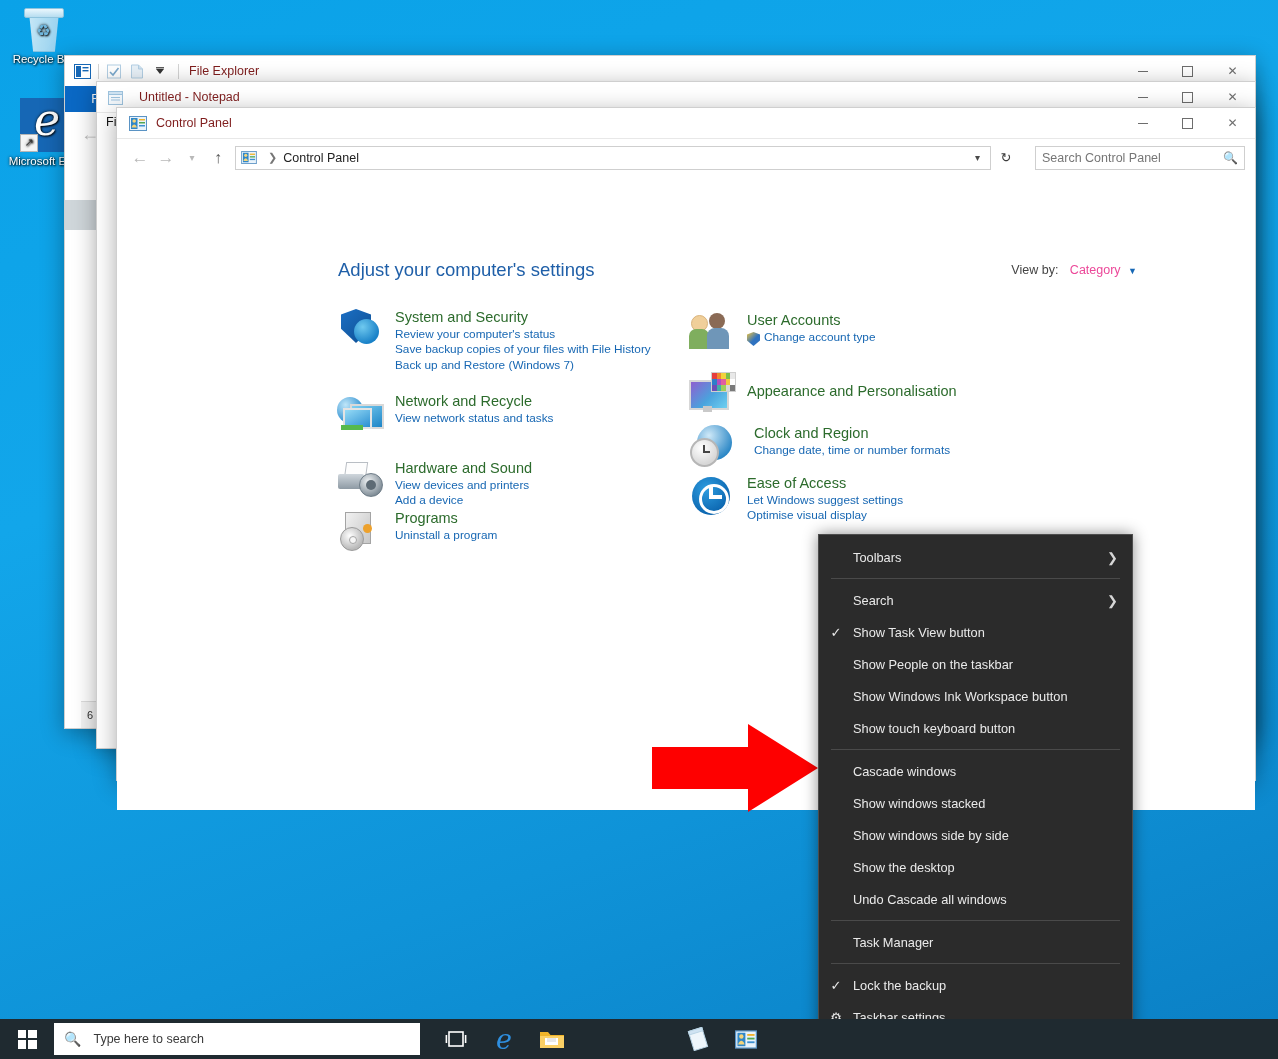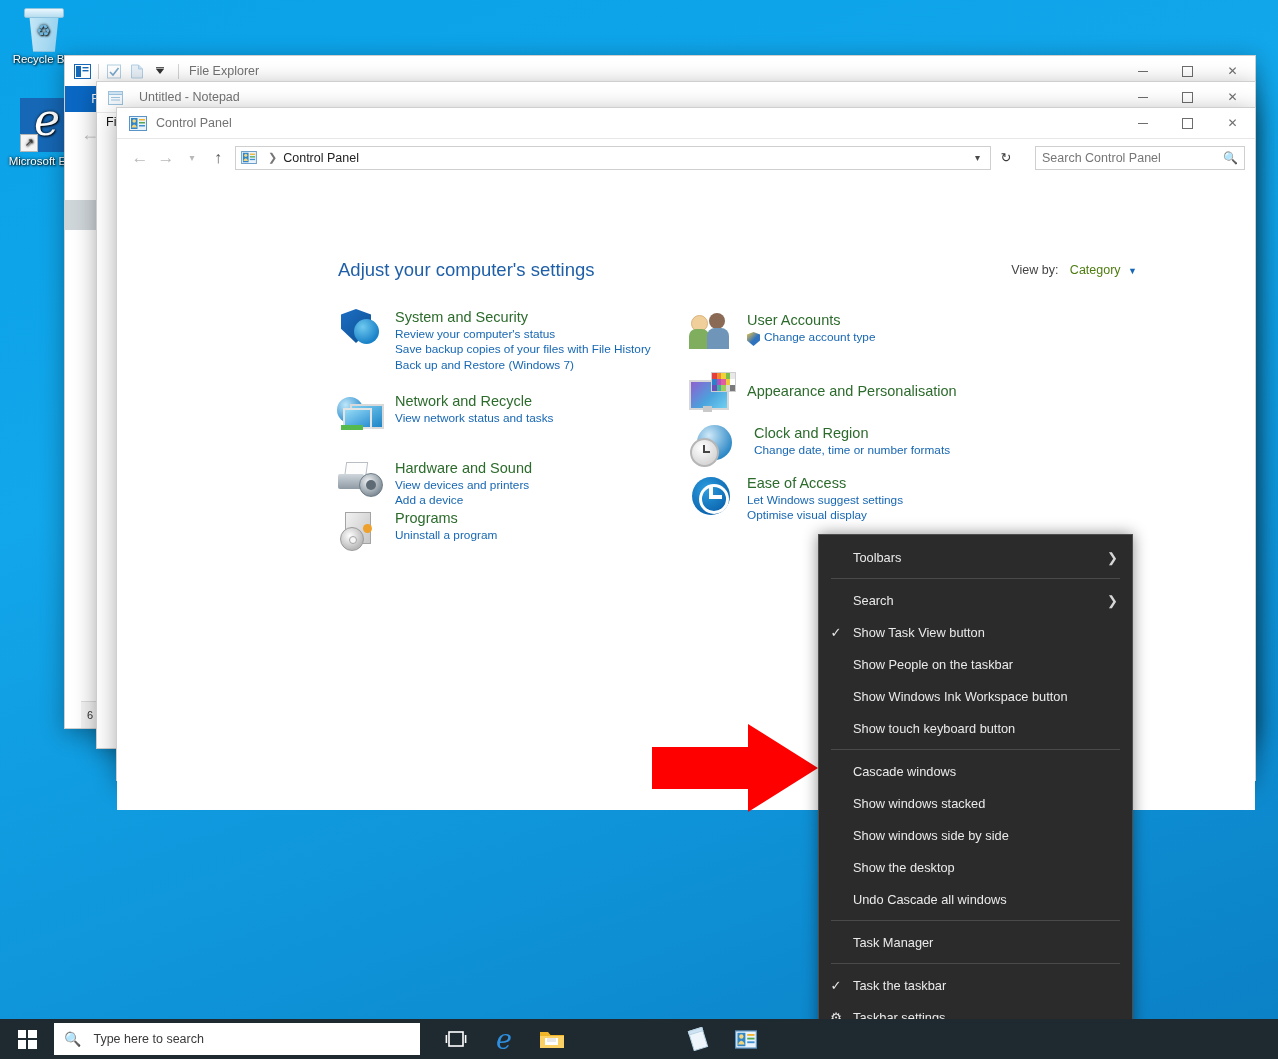--- a/index.html
+++ b/index.html
@@ -30,21 +30,21 @@
   .edge-tile .e{font-family:"DejaVu Serif",serif;font-size:44px;color:#fff;font-style:italic;
      font-weight:400;line-height:44px;margin-top:-3px;}
   .edge-tile .short{position:absolute;left:0;bottom:0;width:16px;height:16px;background:#f4f4f4;
      border:1px solid #b6b6b6;color:#333;font-size:11px;line-height:14px;text-align:center;}
 
   
   .win{position:absolute;background:#fff;border:1px solid #cfcfcf;
        box-shadow:0 5px 22px rgba(0,0,0,.33);}
   .titlebar{height:30px;background:#fff;display:flex;align-items:center;
        border-bottom:1px solid #e8e8e8;}
-  .title-txt{font-size:12.5px;color:#737373;white-space:nowrap;}
+  .title-txt{font-size:12.5px;color:#7f1d1d;white-space:nowrap;}
   .wbtns{margin-left:auto;display:flex;height:30px;}
   .wbtn{width:45px;height:30px;display:flex;align-items:center;justify-content:center;
        color:#6d6d6d;font-size:12px;}
   .sqr{width:9px;height:9px;border:1px solid #6d6d6d;}
   .dash{width:10px;height:1px;background:#6d6d6d;}
 
   
   #explorer{left:64px;top:55px;width:1190px;height:672px;}
   .qat{display:flex;align-items:center;gap:7px;padding-left:9px;}
   .qat-ico{width:17px;height:15px;display:inline-block;}
@@ -67,21 +67,21 @@
   .addr .chev{margin-left:auto;color:#4a4a4a;font-size:10px;padding:0 5px;}
   .refresh{width:22px;height:22px;display:flex;align-items:center;justify-content:center;
      color:#3c3c3c;font-size:13px;}
   .cp-search{width:196px;height:22px;border:1px solid #cfcfcf;display:flex;align-items:center;
      padding:0 6px;font-size:12.5px;color:#767676;}
   .cp-search .mag{margin-left:auto;color:#333;font-size:12px;}
 
   .cp-body{position:relative;height:calc(100% - 38px);background:#fff;overflow:hidden;padding-left:44px;}
   .cp-h1{position:absolute;left:221px;top:83px;font-size:18.5px;color:#1f5fa8;}
   .viewby{position:absolute;right:118px;top:87px;font-size:12.5px;color:#444;}
-  .viewby .val{color:#4d7c0f;margin-left:8px;}
+  .viewby .val{color:#ec4899;margin-left:8px;}
   .viewby .car{color:#1667b5;font-size:9px;margin-left:4px;}
 
   .cat{position:absolute;display:flex;gap:12px;}
   .cat .icon{width:46px;height:46px;flex:none;position:relative;}
   .cat .txt{padding-top:1px;}
   .cat .h{font-size:14.5px;color:#2c6b2c;line-height:19px;}
   .cat a{display:block;font-size:11.8px;color:#1767b3;line-height:15.4px;text-decoration:none;}
 
   
   .ic-shield{position:absolute;left:4px;top:2px;width:30px;height:34px;
@@ -491,21 +491,21 @@
     <span class="lbl">Undo Cascade all windows</span>
   </div>
   <div class="msep"></div>
   <div class="mi">
     <span class="chk"></span>
     <span class="lbl">Task Manager</span>
   </div>
   <div class="msep"></div>
   <div class="mi">
     <span class="chk">✓</span>
-    <span class="lbl">Task the taskbar</span>
+    <span class="lbl">Lock the backup</span>
   </div>
   <div class="mi">
     <span class="chk">⚙</span>
     <span class="lbl">Taskbar settings</span>
   </div>
 </div>
 
 <div id="taskbar">
   <div id="startbtn">
     <span class="winlogo">

